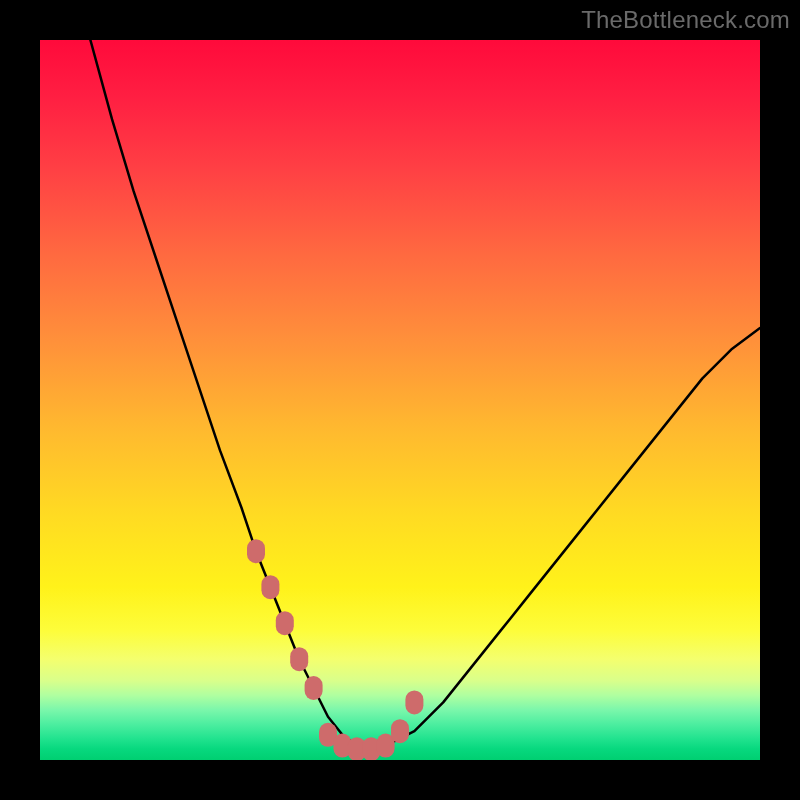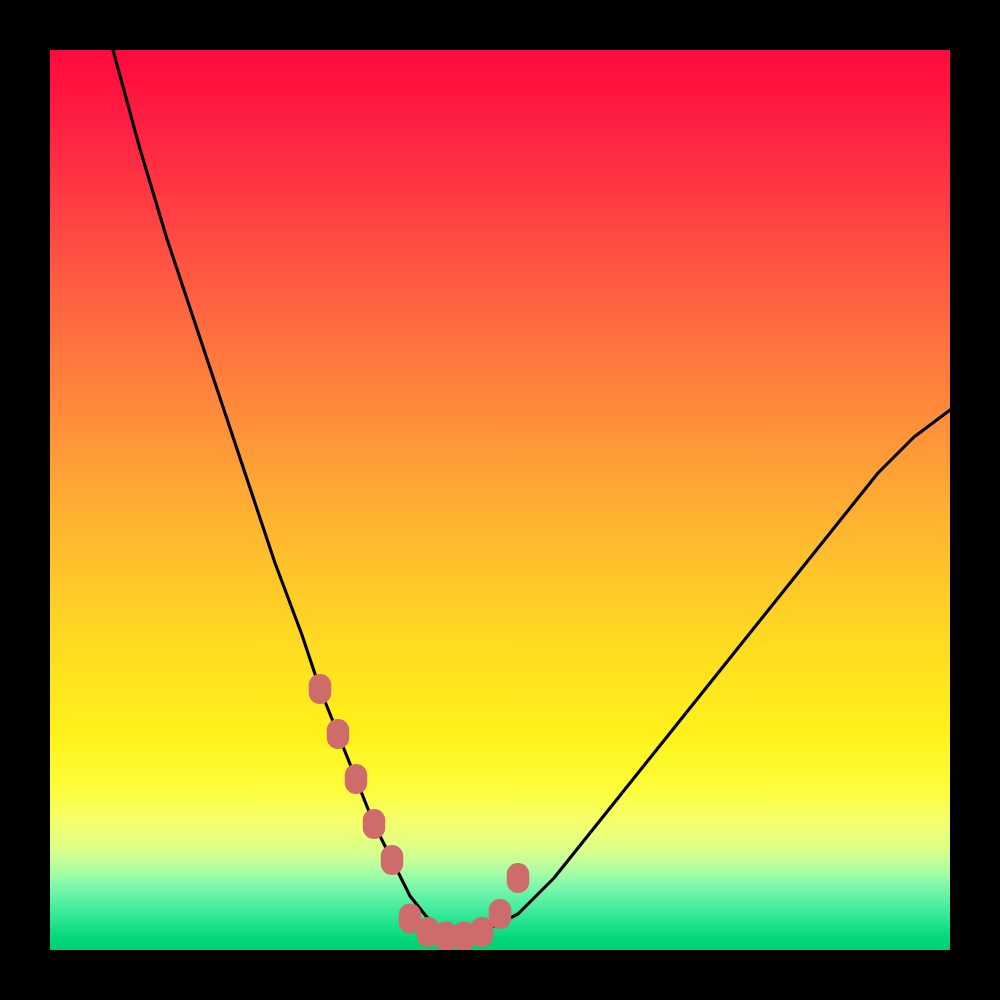--- a/index.html
+++ b/index.html
@@ -94,13 +94,14 @@
           <rect x="293.4" y="693.6" width="18" height="24" rx="9" ry="9" fill="#ce6b6b"></rect>
           <rect x="307.8" y="697.2" width="18" height="24" rx="9" ry="9" fill="#ce6b6b"></rect>
           <rect x="322.2" y="697.2" width="18" height="24" rx="9" ry="9" fill="#ce6b6b"></rect>
           <rect x="336.6" y="693.6" width="18" height="24" rx="9" ry="9" fill="#ce6b6b"></rect>
           <rect x="351.0" y="679.2" width="18" height="24" rx="9" ry="9" fill="#ce6b6b"></rect>
           <rect x="365.4" y="650.4" width="18" height="24" rx="9" ry="9" fill="#ce6b6b"></rect>
         </g>
     </svg>
   </div>
 
+  <div class="watermark">TheBottleneck.com</div>
 </div>
 
 </body></html>

